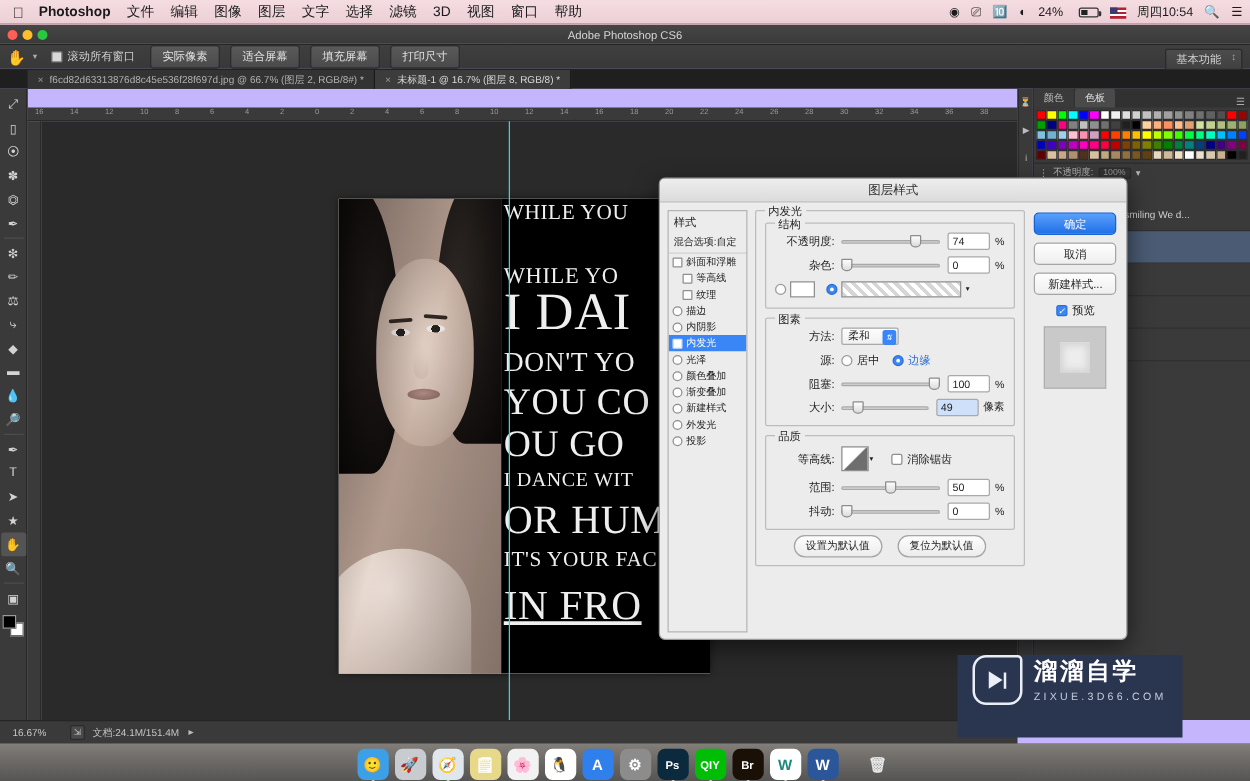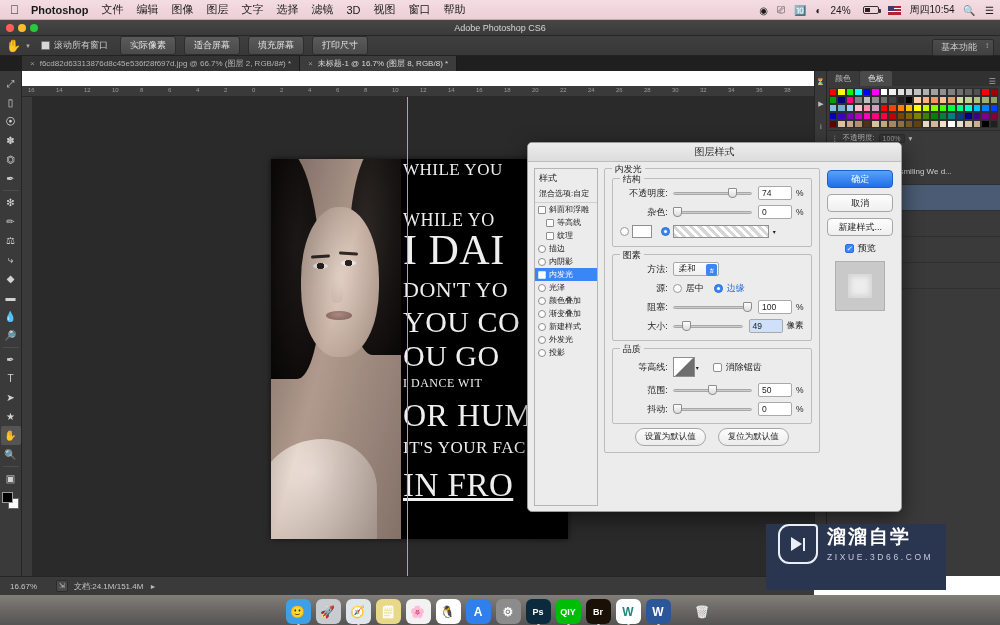--- a/index.html
+++ b/index.html
@@ -28,21 +28,21 @@
     position:relative; margin-left:3px;
   }
   .battery::after{content:"";position:absolute;right:-3px;top:2px;width:2px;height:4px;background:#333;border-radius:0 1px 1px 0;}
   .battery i{position:absolute;left:1px;top:1px;height:4px;width:5px;background:#222;display:block;}
   .flagus{display:inline-block;width:13px;height:9px;background:
       linear-gradient(#b22234 0 18%, #fff 18% 36%, #b22234 36% 54%, #fff 54% 72%, #b22234 72% 100%);
       position:relative;}
   .flagus::before{content:"";position:absolute;left:0;top:0;width:6px;height:5px;background:#3c3b6e;}
 
   
-  .ps-window{ position:absolute; left:0; top:20px; width:1000px; height:575px; background:#ffffff; }
+  .ps-window{ position:absolute; left:0; top:20px; width:1000px; height:575px; background:#c4b5fd; }
   .ps-title{
     height:16px; background:linear-gradient(#464646,#3a3a3a);
     border-bottom:1px solid #262626; position:relative;
     display:flex; align-items:center; justify-content:center;
     font-size:9px; color:#d6d6d6;
   }
   .traffic{position:absolute; left:6px; top:4px; display:flex; gap:4px;}
   .traffic span{width:8px;height:8px;border-radius:50%;display:block;}
   .t-red{background:#ff5f57;} .t-yel{background:#ffbd2e;} .t-grn{background:#28c940;}
 
@@ -432,21 +432,21 @@
         <i class="shoulder"></i>
         <i class="shadow"></i>
       </div>
       <div class="txtpanel" id="txtLines">
             <span class="ln" style="position: absolute; font-size: 17px; top: 2px; left: 2px;">WHILE YOU</span>
             <span class="ln" style="position: absolute; font-size: 18px; top: 52px; left: 2px;">WHILE YO</span>
             <span class="ln" style="position: absolute; font-size: 42px; top: 70px; left: 2px;">I DAI</span>
             <span class="ln" style="position: absolute; font-size: 22px; top: 120px; left: 2px;">DON'T YO</span>
             <span class="ln" style="position: absolute; font-size: 30px; top: 182px; left: 2px;">OU GO</span>
             <span class="ln" style="position: absolute; font-size: 30px; top: 148px; left: 2px;">YOU CO</span>
-            <span class="ln" style="position: absolute; font-size: 12px; top: 218px; left: 2px;">I DANCE WIT</span>
+            <span class="ln" style="position: absolute; font-size: 16px; top: 218px; left: 2px;">I DANCE WIT</span>
             <span class="ln" style="position: absolute; font-size: 32px; top: 240px; left: 2px;">OR HUM</span>
             <span class="ln" style="position: absolute; font-size: 17px; top: 280px; left: 2px;">IT'S YOUR FAC</span>
             <span class="ln" style="position: absolute; font-size: 33px; top: 310px; left: 2px; text-decoration: underline;">IN FRO</span>
           </div>
     </div>
   </div>
   <div class="guide"></div>
 
   <div class="status-bar">
     <span class="zoom">16.67%</span>

